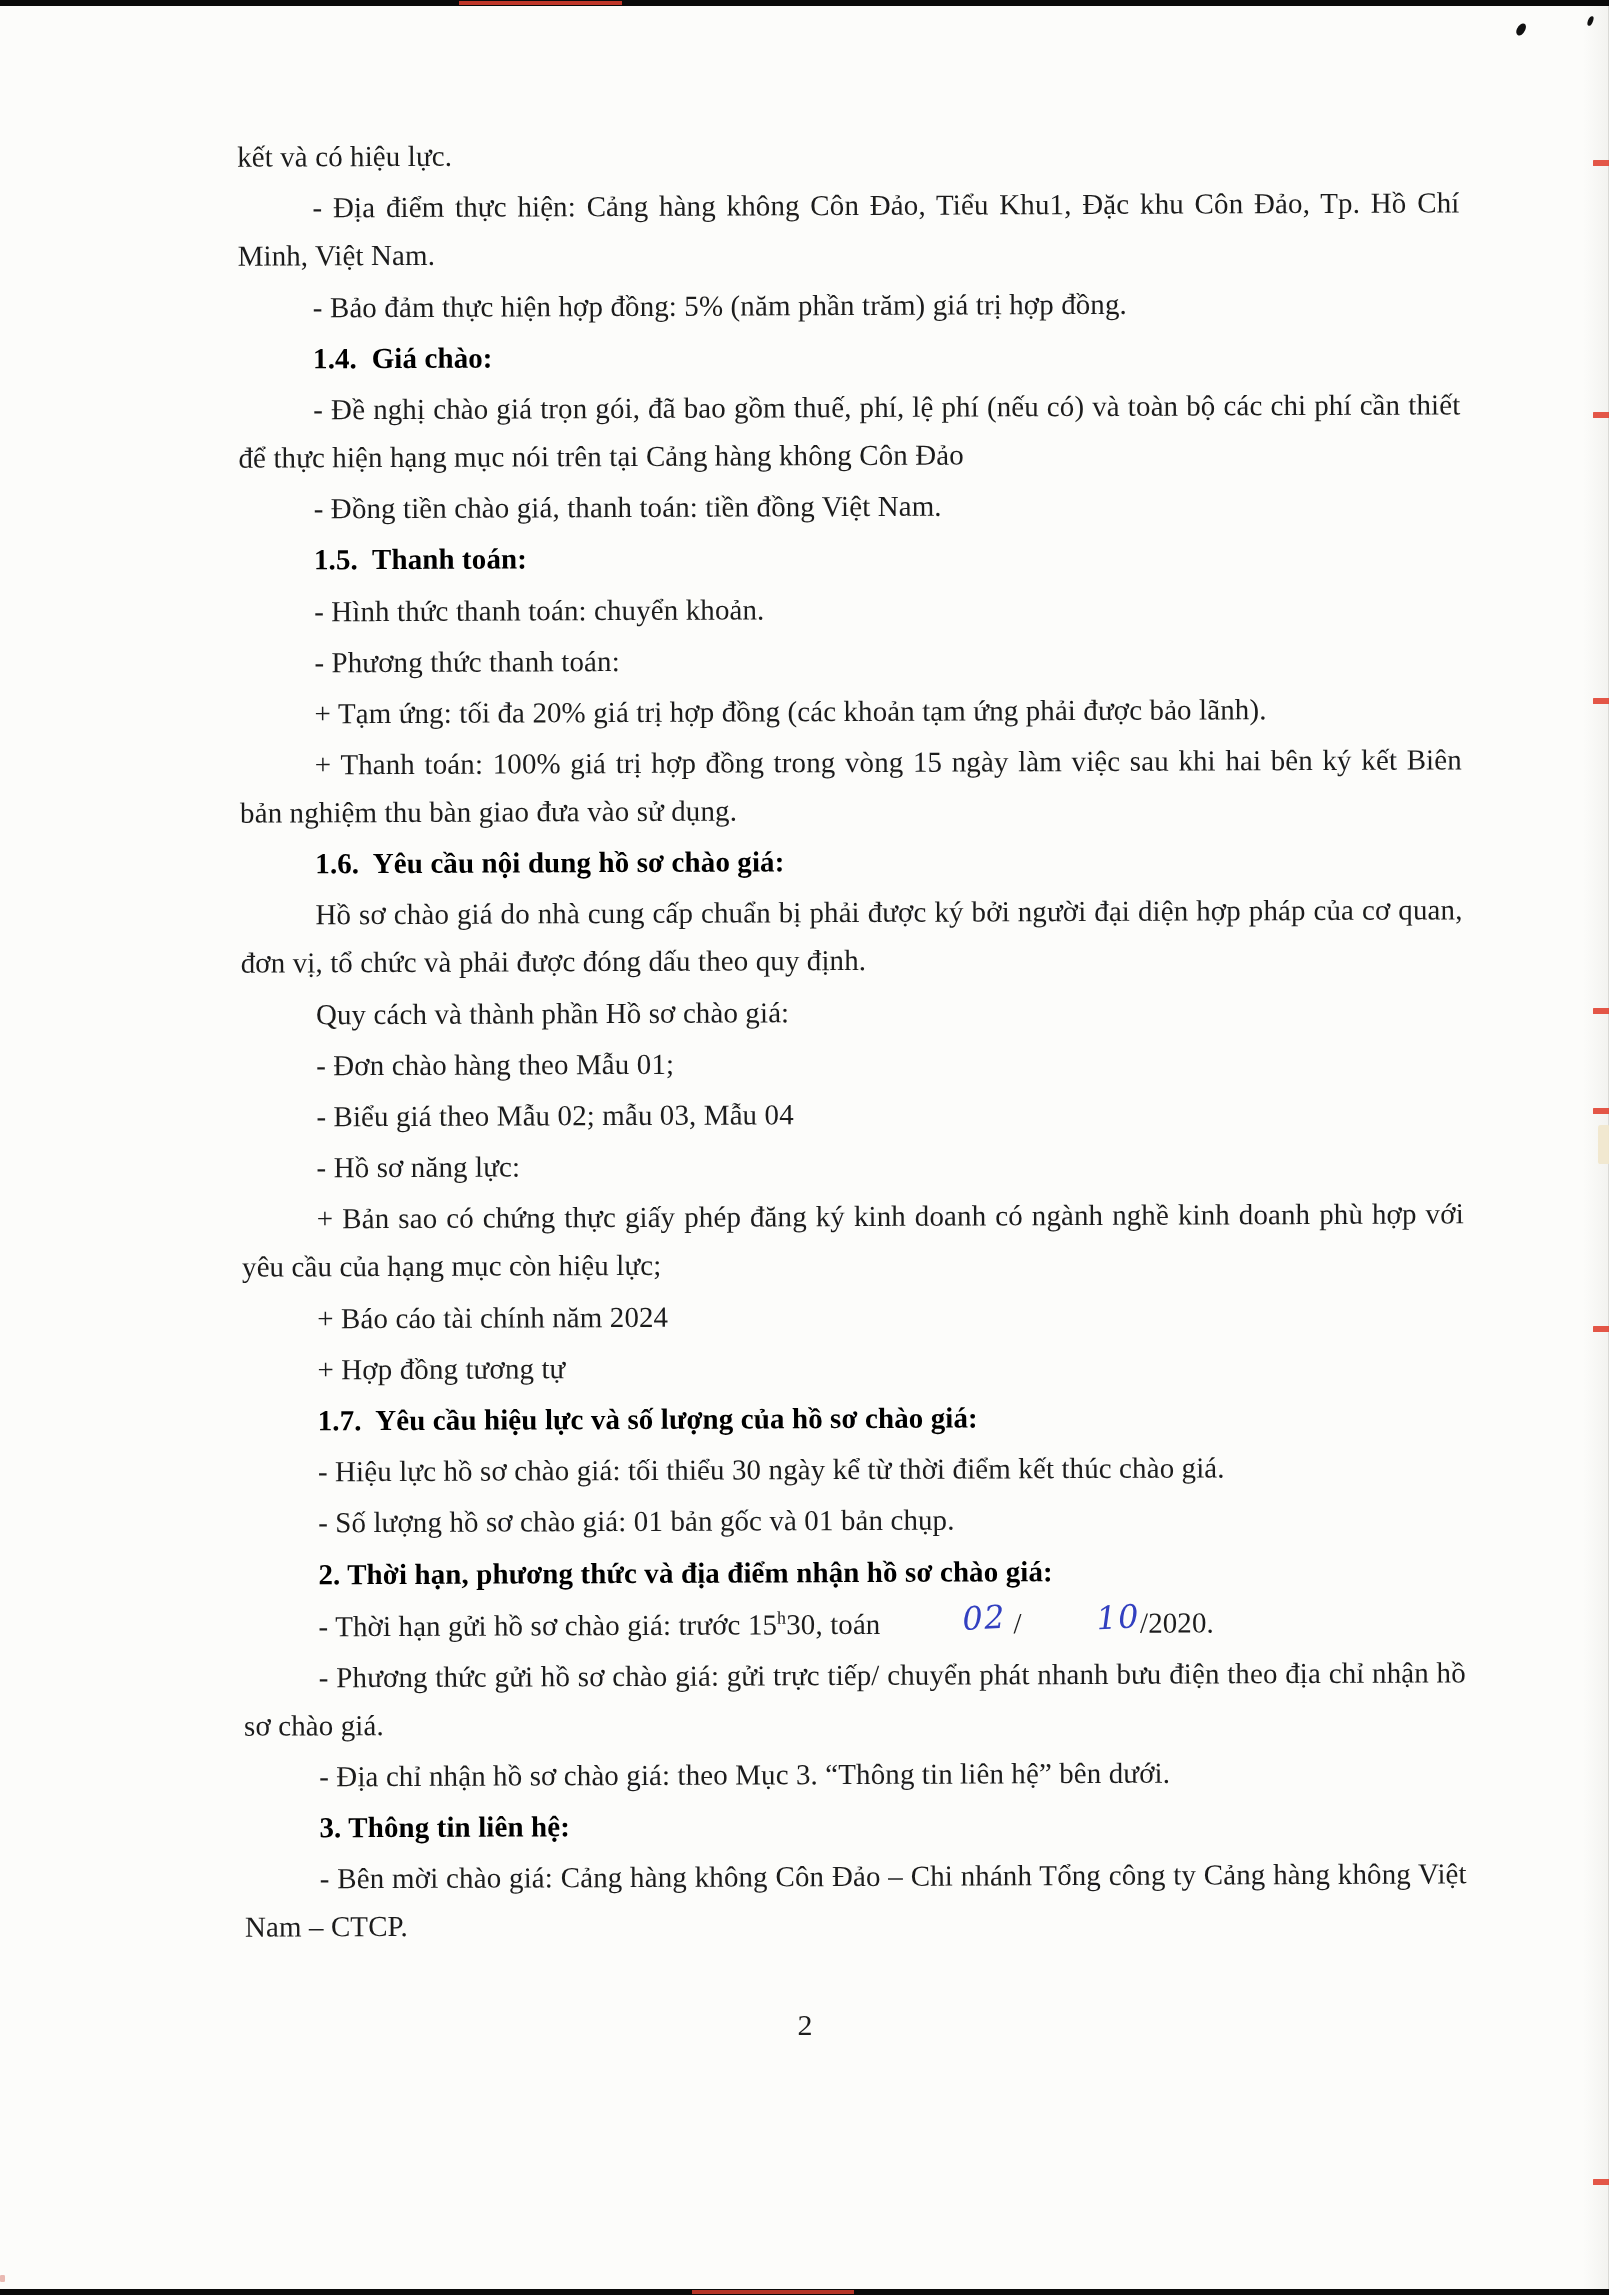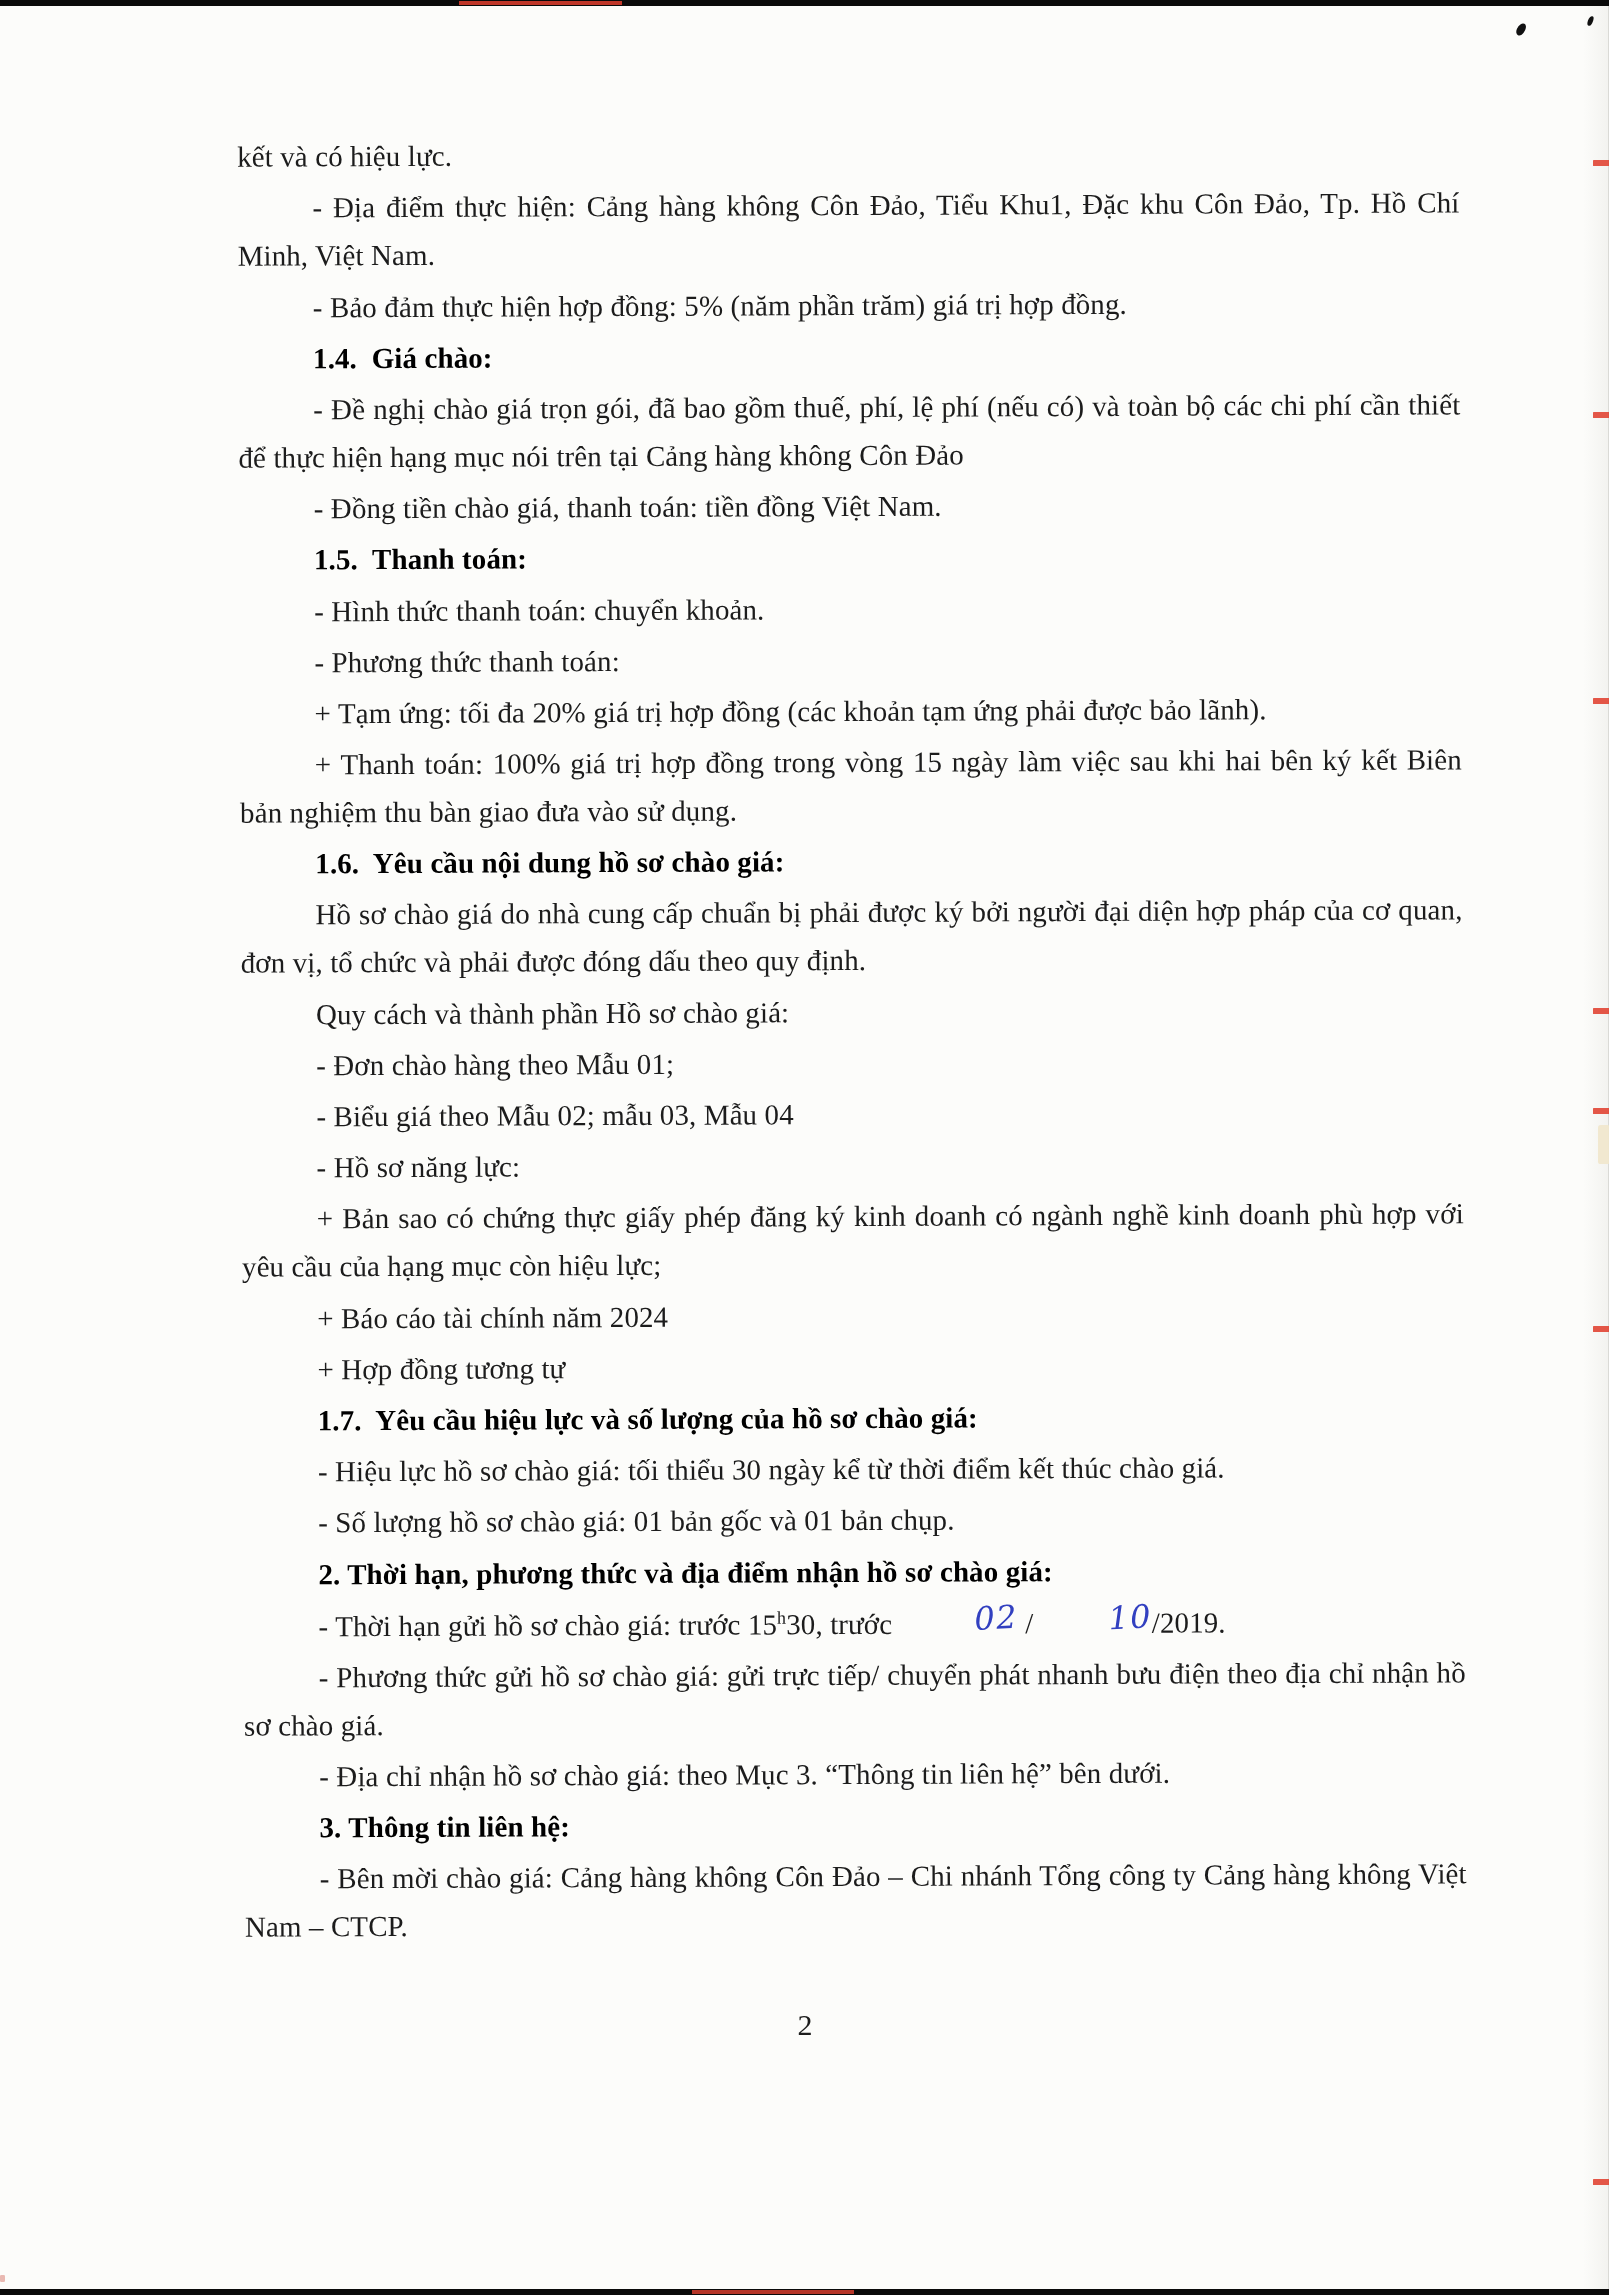--- a/index.html
+++ b/index.html
@@ -126,21 +126,21 @@
   <p class="para">- Biểu giá theo Mẫu 02; mẫu 03, Mẫu 04</p>
   <p class="para">- Hồ sơ năng lực:</p>
   <p class="para">+ Bản sao có chứng thực giấy phép đăng ký kinh doanh có ngành nghề kinh doanh phù hợp với yêu cầu của hạng mục còn hiệu lực;</p>
   <p class="para">+ Báo cáo tài chính năm 2024</p>
   <p class="para">+ Hợp đồng tương tự</p>
   <p class="para heading">1.7.&nbsp; Yêu cầu hiệu lực và số lượng của hồ sơ chào giá:</p>
   <p class="para">- Hiệu lực hồ sơ chào giá: tối thiểu 30 ngày kể từ thời điểm kết thúc chào giá.</p>
   <p class="para">- Số lượng hồ sơ chào giá: 01 bản gốc và 01 bản chụp.</p>
   <p class="para heading">2. Thời hạn, phương thức và địa điểm nhận hồ sơ chào giá:</p>
   <p class="para">
-    <span>- Thời hạn gửi hồ sơ chào giá: trước 15</span><sup>h</sup><span>30, trước </span><span class="handwritten">02</span><span> /</span><span class="handwritten">10</span><span>/2019.</span>
+    <span>- Thời hạn gửi hồ sơ chào giá: trước 15</span><sup>h</sup><span>30, toán </span><span class="handwritten">02</span><span> /</span><span class="handwritten">10</span><span>/2020.</span>
   </p>
   <p class="para">- Phương thức gửi hồ sơ chào giá: gửi trực tiếp/ chuyển phát nhanh bưu điện theo địa chỉ nhận hồ sơ chào giá.</p>
   <p class="para">- Địa chỉ nhận hồ sơ chào giá: theo Mục 3. “Thông tin liên hệ” bên dưới.</p>
   <p class="para heading">3. Thông tin liên hệ:</p>
   <p class="para">- Bên mời chào giá: Cảng hàng không Côn Đảo – Chi nhánh Tổng công ty Cảng hàng không Việt Nam – CTCP.</p>
 </div>
 
 <div class="page-number">2</div>
 
 

